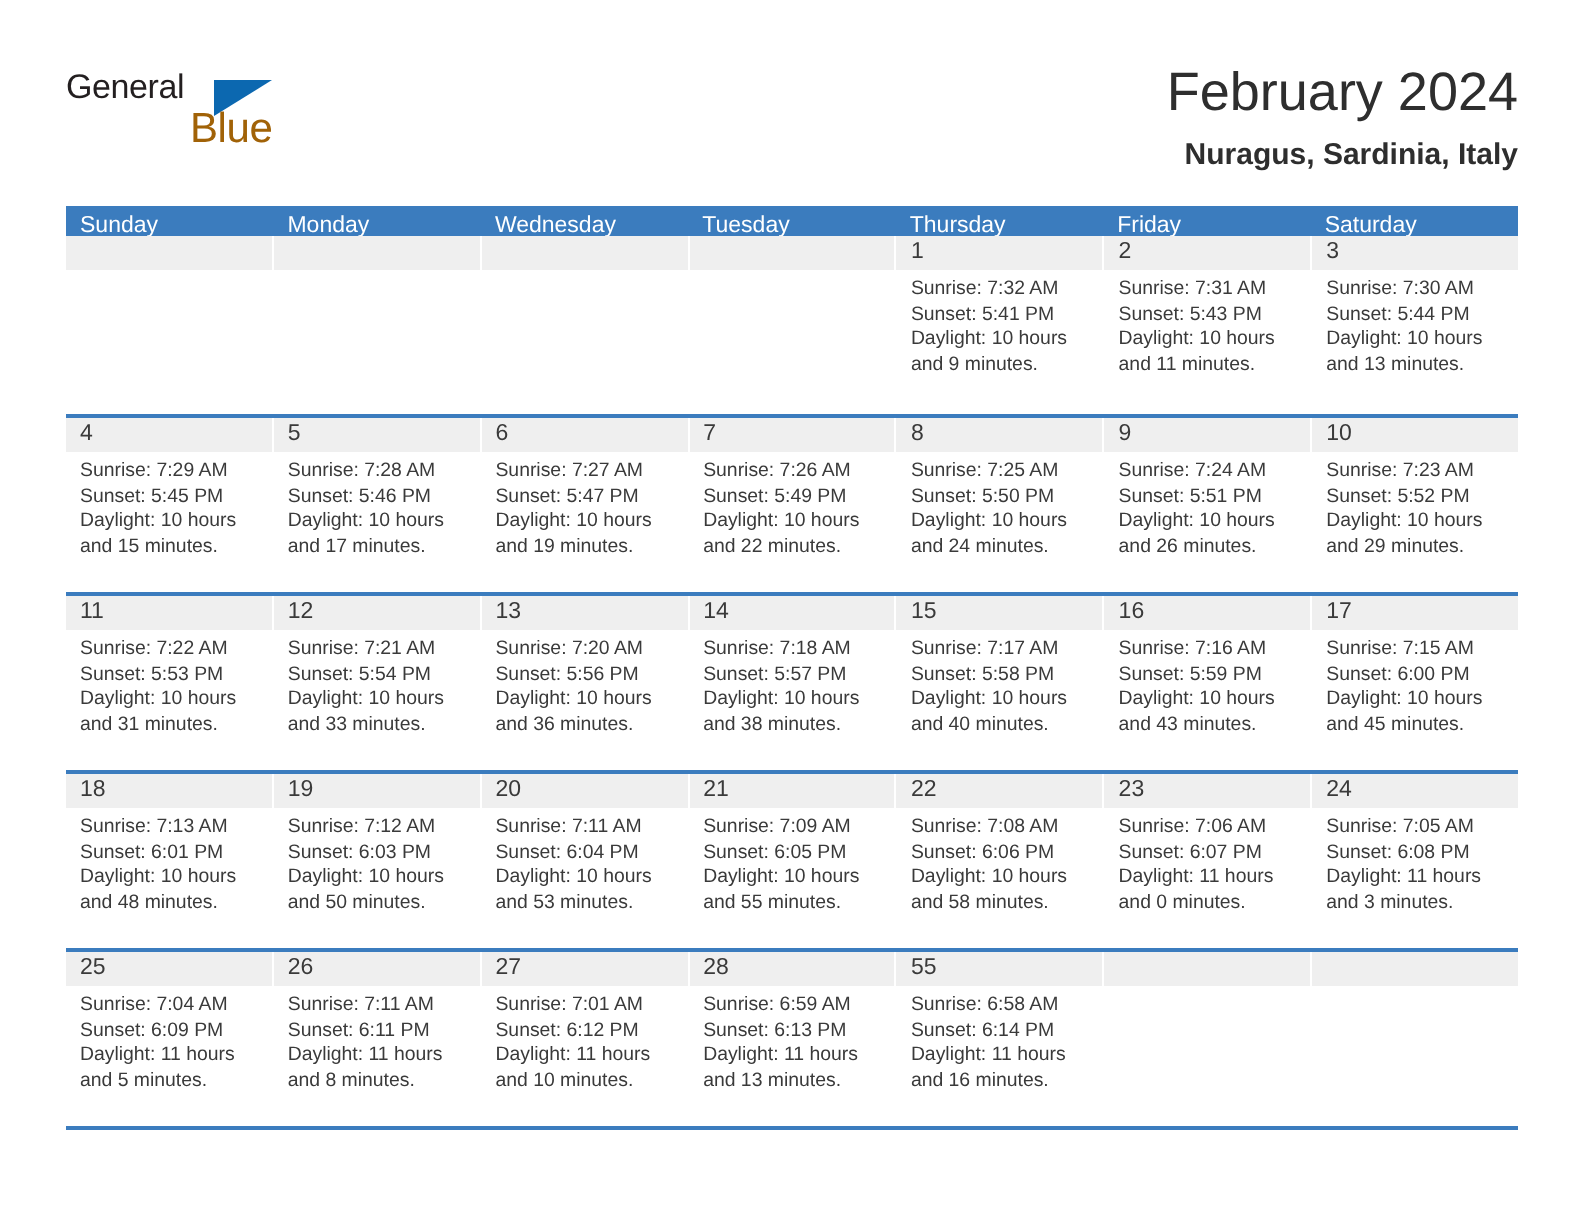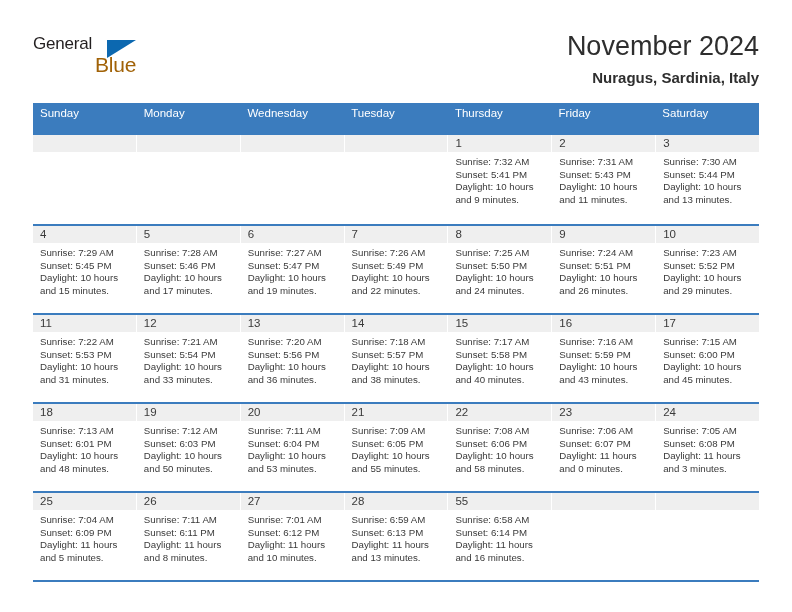--- a/index.html
+++ b/index.html
@@ -88,21 +88,21 @@
   
   .calendar {
     position: absolute;
     left: 33px;
     top: 103px;
     width: 726px;
   }
   .dow-row {
     display: flex;
     background: #3b7cbe;
-    height: 32px;
+    height: 15px;
   }
   .dow-cell {
     flex: 1 1 0;
     color: #ffffff;
     font-size: 11.5px;
     line-height: 21px;
     padding-left: 7px;
     box-sizing: border-box;
     white-space: nowrap;
     overflow: hidden;
@@ -161,21 +161,21 @@
 
   <div class="header">
 
     <div class="brand">
       <span class="brand-general">General</span>
       <span class="brand-triangle"></span>
       <span class="brand-blue">Blue</span>
     </div>
 
     <div class="title-block">
-      <div class="cal-title">November 2024</div>
+      <div class="cal-title">February 2024</div>
       <div class="cal-subtitle">Nuragus, Sardinia, Italy</div>
     </div>
 
   </div>
 
   <div class="calendar">
     <div class="dow-row" id="dow-row">
         <div class="dow-cell">Sunday</div>
         <div class="dow-cell">Monday</div>
         <div class="dow-cell">Wednesday</div>

